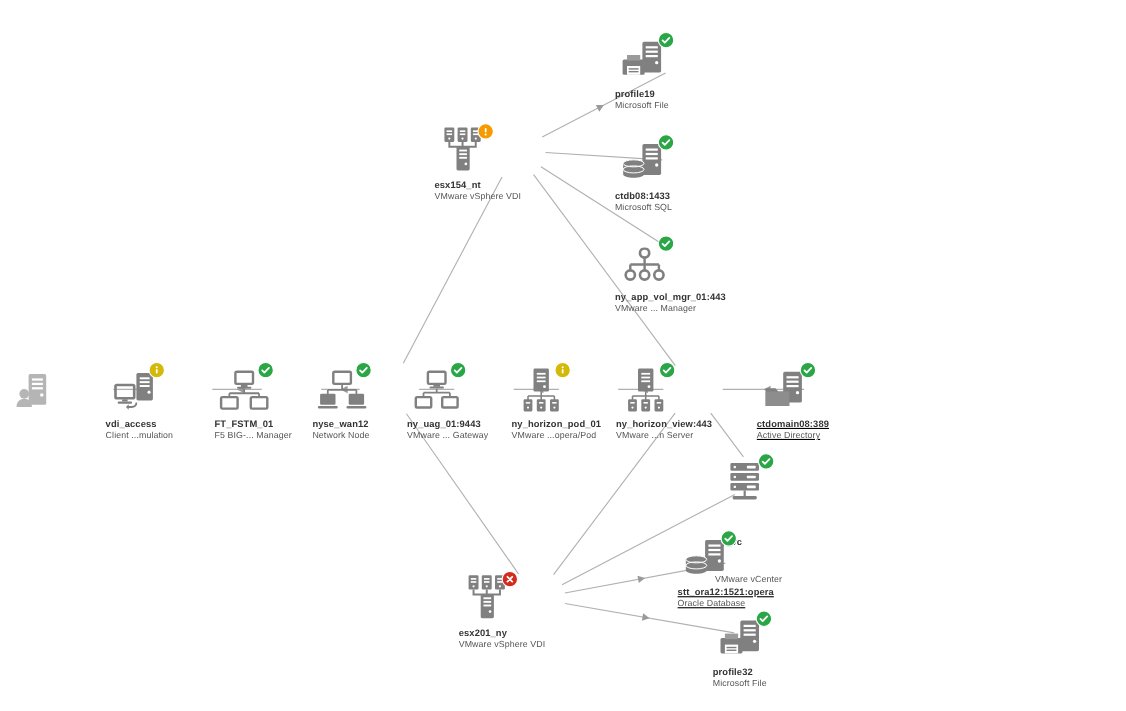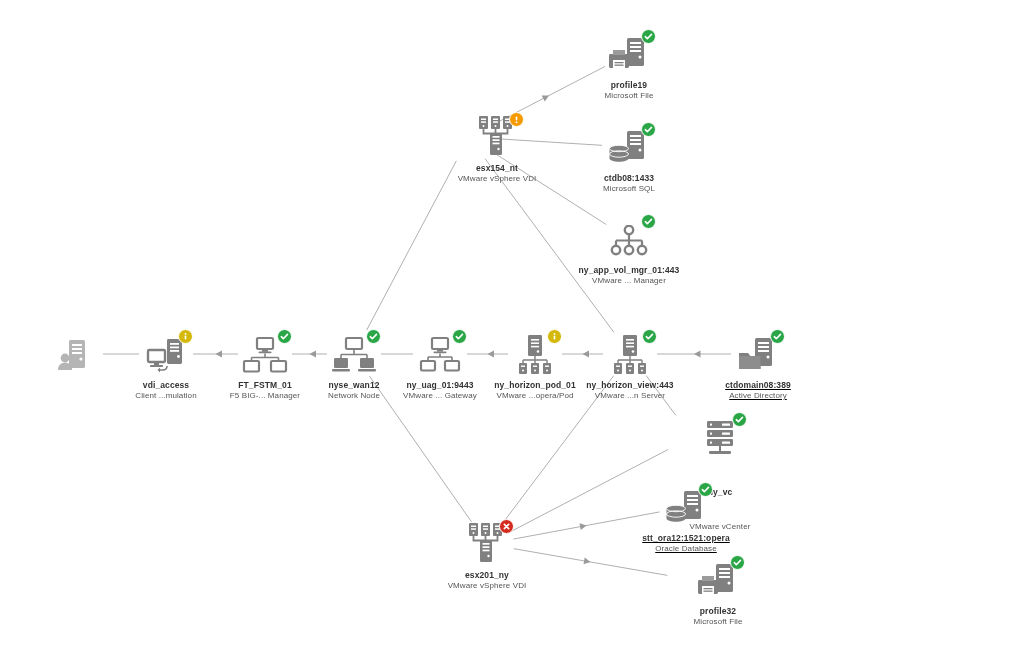--- a/index.html
+++ b/index.html
@@ -26,21 +26,21 @@
     width: 1024px;
     height: 646px;
   }
   .node {
     position: absolute;
     width: 140px;
     margin-left: -70px;
     text-align: center;
     display: flex;
     flex-direction: column;
-    align-items: center;
+    align-items: flex-start;
   }
   .node-icon-wrap {
     position: relative;
     width: 54px;
     height: 46px;
     display: flex;
     align-items: flex-end;
     justify-content: center;
   }
   .node-icon-wrap svg { display: block; }
@@ -274,21 +274,21 @@
       </svg>
           <div class="badge" style="background:#2aa646">
       <svg width="9" height="9" viewBox="0 0 10 10">
               <path d="M1.5 5.2l2.2 2.3 4.6-4.8" fill="none" stroke="#fff" stroke-width="1.8" stroke-linecap="round" stroke-linejoin="round"></path>
             </svg>
           </div>
         </div>
         <div class="node-label">ctdomain08:389</div>
         <div class="node-sub">Active Directory</div>
       </div>
-      <div class="node" style="left: 497px; top: 113px;">
+      <div class="node" style="left: 465px; top: 113px;">
         <div class="node-icon-wrap">
           <svg width="46" height="44" viewBox="0 0 46 44">
         <rect x="5" y="1" width="9" height="13" rx="1" fill="#808080"></rect>
         <rect x="7" y="3.5" width="5" height="1.5" fill="#fff"></rect>
         <rect x="7" y="6.3" width="5" height="1.5" fill="#fff"></rect>
         <circle cx="9.5" cy="11" r="1" fill="#fff"></circle>
         <rect x="17" y="1" width="9" height="13" rx="1" fill="#808080"></rect>
         <rect x="19" y="3.5" width="5" height="1.5" fill="#fff"></rect>
         <rect x="19" y="6.3" width="5" height="1.5" fill="#fff"></rect>
         <circle cx="21.5" cy="11" r="1" fill="#fff"></circle>

